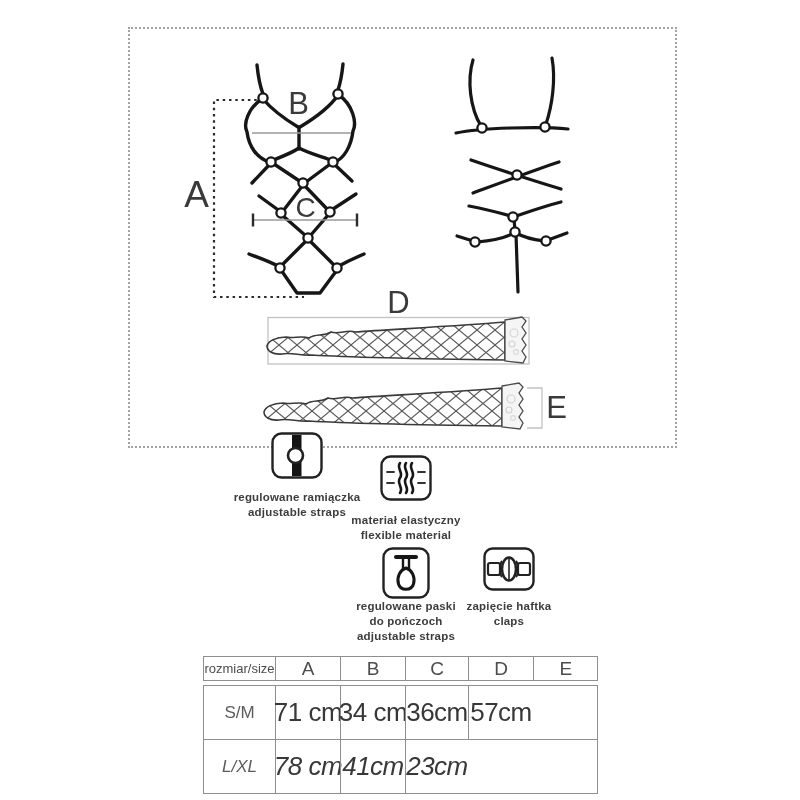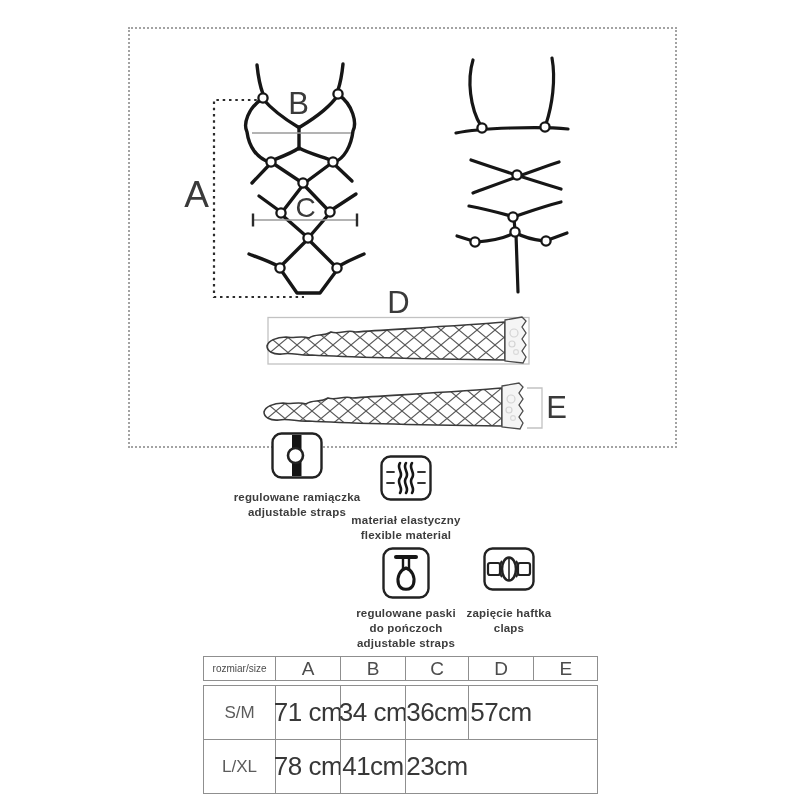--- a/index.html
+++ b/index.html
@@ -16,32 +16,32 @@
   .mlabel.a{font-size:37px;}
   .mlabel.b,.mlabel.d,.mlabel.e{font-size:31px;}
   .mlabel.c{font-size:28px;}
 
   
   .feature{position:absolute;width:170px;text-align:center;}
   .icon-wrap{display:flex;justify-content:center;align-items:flex-start;}
   .icon-wrap.r1{height:47px;}
   .icon-wrap.r2{height:52px;}
   .caption{margin-top:11px;font-size:11.5px;line-height:15px;font-weight:700;color:#3d3d3d;letter-spacing:.2px;}
-  .caption.r2{margin-top:7px;}
+  .caption.r2{margin-top:0;}
 
   
   .size-table{position:absolute;left:203px;top:656px;width:395px;}
   .thead,.tbody{border:1.5px solid #8f8f8f;box-sizing:border-box;background:#fff;}
   .thead{display:grid;grid-template-columns:71px 65px 65px 63px 65px 64.5px;height:25px;margin-bottom:4px;}
   .tbody{margin-top:0;text-align:center;}
   .trow{display:grid;grid-template-columns:71px 65px 65px 63px 65px 64.5px;height:53px;}
-  .trow + .trow{border-top:1.2px solid #8f8f8f;}
+  .trow + .trow{border-top:1.2px solid #8f8f8f;font-style:italic;}
   .cell{display:flex;align-items:center;justify-content:center;border-left:1.2px solid #8f8f8f;box-sizing:border-box;}
   .cell:first-child{border-left:none;}
-  .hsize{font-size:10px;color:#4c4c4c;}
+  .hsize{font-size:13px;color:#4c4c4c;}
   .hletter{font-size:19px;font-weight:300;color:#4c4c4c;}
   .rlabel{font-size:17px;font-weight:300;color:#5c5c5c;}
   .val{font-size:26px;font-weight:300;color:#383838;letter-spacing:-.5px;white-space:pre;}
 </style>
 </head>
 <body>
 
 <div class="canvas">
 
   <div class="diagram-box"></div>

